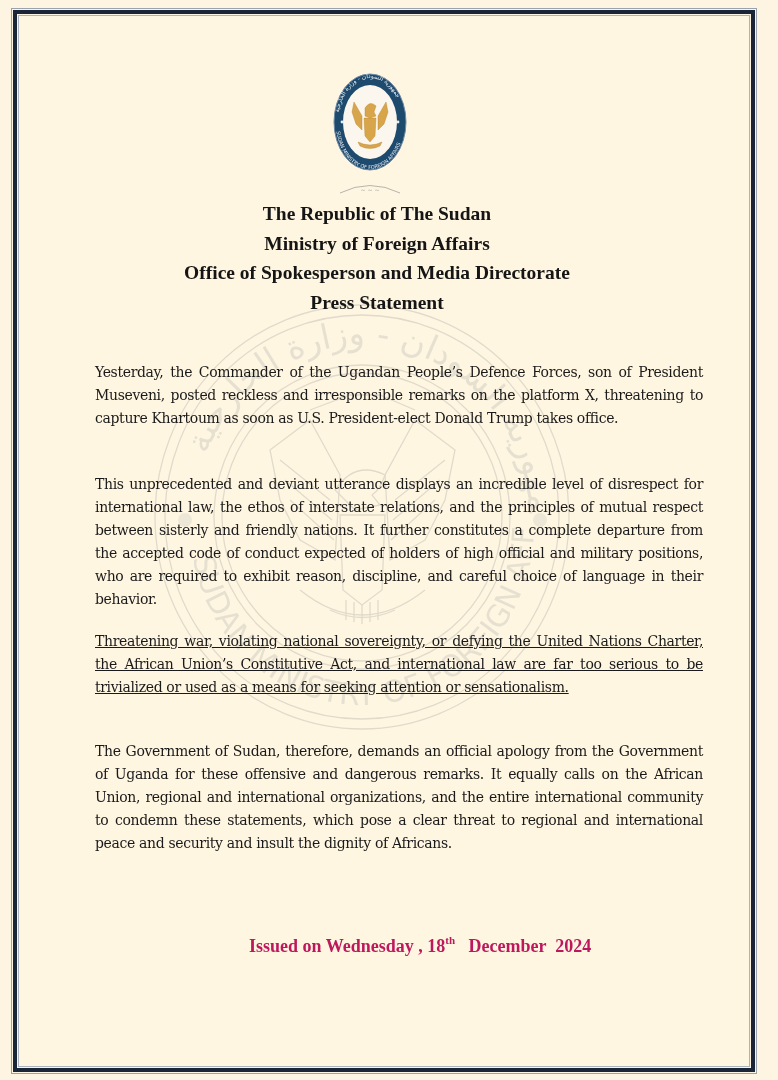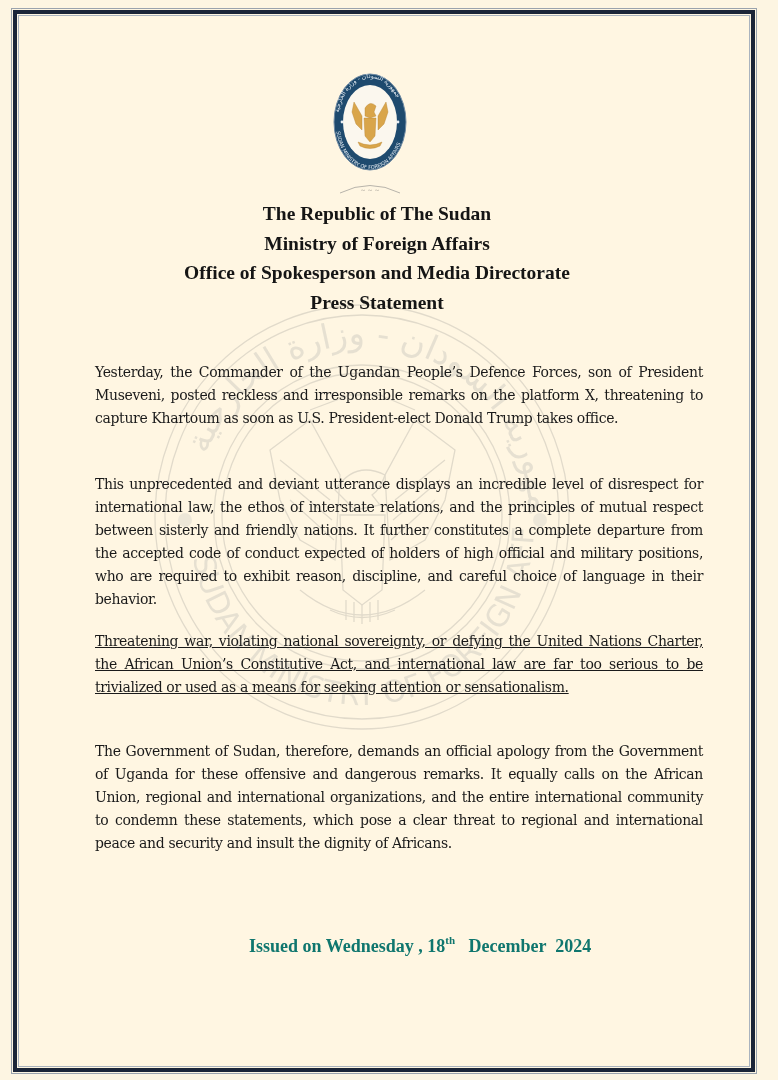--- a/index.html
+++ b/index.html
@@ -57,21 +57,21 @@
     word-spacing: 0px;
   }
   .p1 { top: 361px; }
   .p2 { top: 473px; }
   .p3 { top: 630px; text-decoration: underline; }
   .p4 { top: 740px; }
   .issued {
     position: absolute; left: 249px; top: 936px;
     font-family: "Liberation Serif", serif;
     font-weight: bold; font-size: 18px;
-    color: #0f766e; white-space: pre;
+    color: #be185d; white-space: pre;
   }
   .issued sup { font-size: 11px; vertical-align: 8px; line-height: 0; }
 </style>
 </head>
 <body>
 
 <div class="frame-outer"></div>
 <div class="frame-thick"></div>
 <div class="frame-inner"></div>
 

